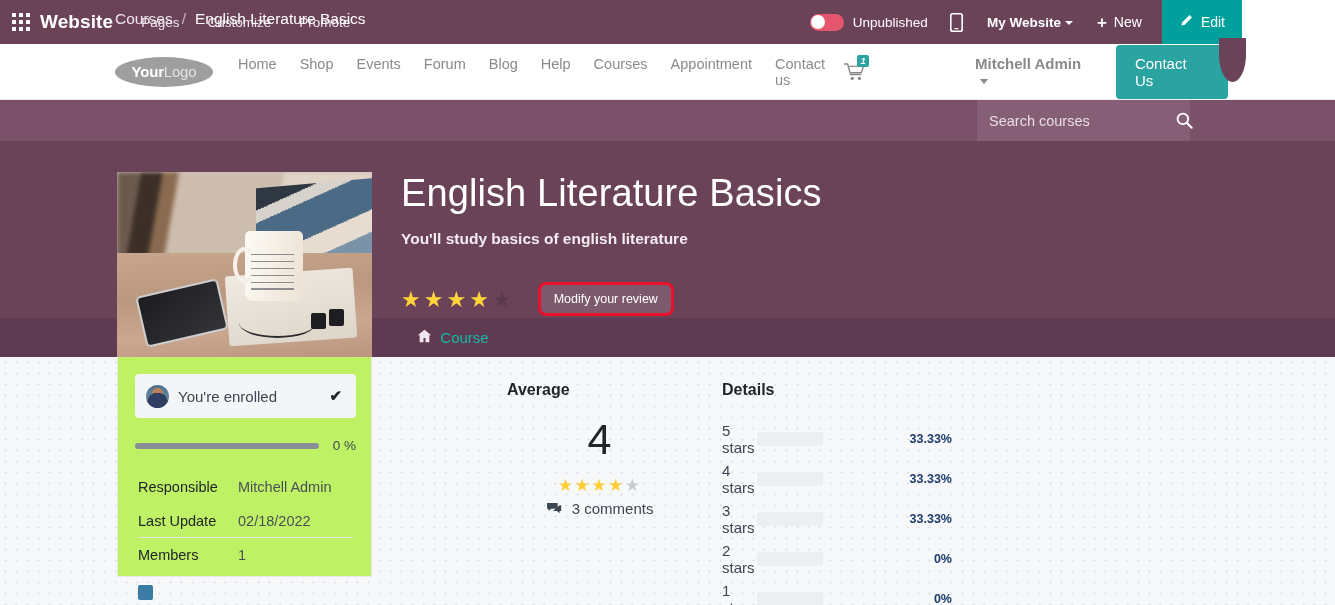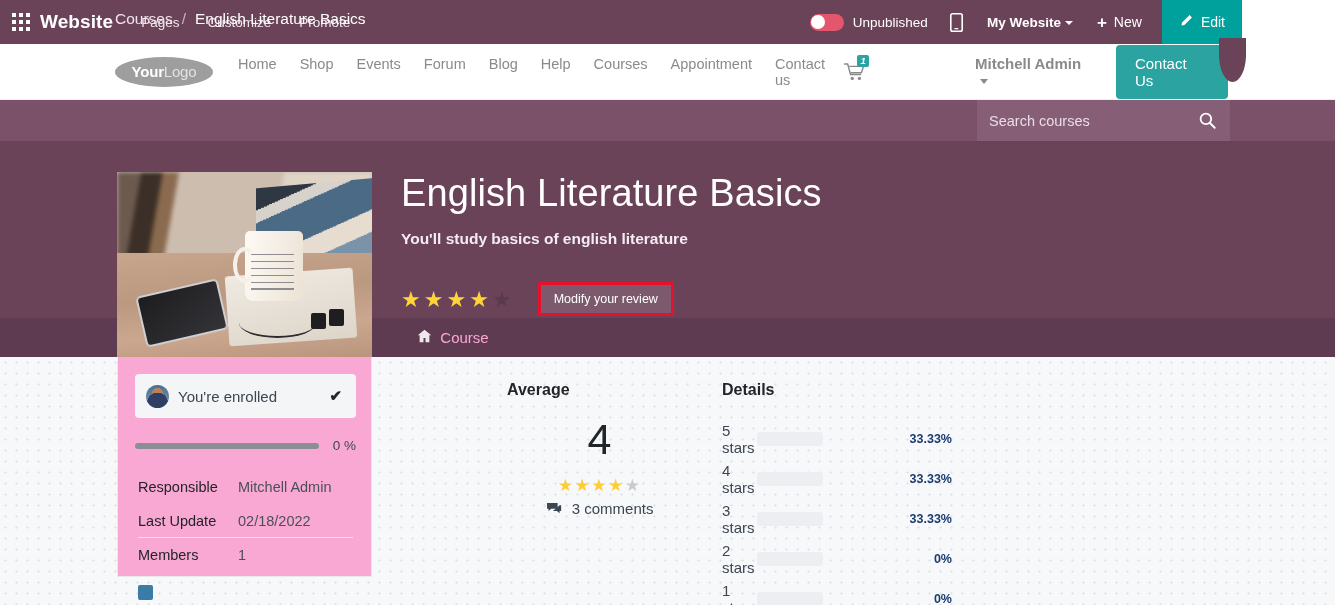--- a/index.html
+++ b/index.html
@@ -100,21 +100,21 @@
     background: #7b5069;
   }
   .bc {
     position: absolute; left: 115px; top: 10px;
     font-size: 15.5px; color: #fff;
   }
   .bc .crumb-link { color: #efe4ec; cursor: pointer; text-decoration: none; }
   .bc .sep { color: #cbb3c2; margin: 0 9px; }
   .bc .crumb-cur { color: #fff; }
   .searchbox {
-    position: absolute; left: 977px; top: 100px; width: 253px; height: 41px;
+    position: absolute; left: 977px; top: 100px; width: 213px; height: 41px;
     background: rgba(255,255,255,.09); display: flex; align-items: center;
   }
   .searchbox input {
     background: transparent; border: 0; outline: 0; color: #fff;
     font-size: 14.5px; font-family: "Liberation Sans", sans-serif;
     margin-left: 12px; width: 190px;
   }
   .searchbox input::placeholder { color: #e9dde6; opacity: 1; }
   .search-icon { margin-left: auto; margin-right: 14px; cursor: pointer; display:flex; }
 
@@ -162,46 +162,46 @@
   .hero-sub {
     position: absolute; left: 401px; top: 230px;
     font-size: 15.5px; color: #f3ecf1; font-weight: 700;
   }
   .hero-rating { position: absolute; left: 401px; top: 283px; display: flex; align-items: center; }
   .stars-big { display: flex; gap: 3px; font-size: 22px; line-height: 1; }
   .st-on  { color: #ffd43b; }
   .st-off { color: #5c3a4d; }
   .modify-btn {
     margin-left: 26px; background: rgba(255,255,255,.12); color: #fff;
-    font-size: 12.5px; padding: 7px 13px; border-radius: 1px; cursor: pointer;
+    font-size: 12.5px; padding: 7px 13px; border-radius: 8px; cursor: pointer;
     border: 3px solid #e8112d; position: relative; top: -1px;
   }
 
   
   .tabbar {
     position: absolute; top: 318px; left: 0; width: 1335px; height: 39px;
     background: #5f3b51;
   }
   .tab {
     position: absolute; top: 0; height: 39px; display: flex; align-items: center;
     justify-content: center; font-size: 15px; cursor: pointer;
   }
-  .tab-course { left: 392px; width: 122px; color: #f9a8d4; gap: 8px; }
+  .tab-course { left: 392px; width: 122px; color: #14b8a6; gap: 8px; }
   .tab-reviews { left: 506px; width: 115px; background: #fff; color: #3a3a3a; }
 
   
   .body-area {
     position: absolute; top: 357px; left: 0; width: 1335px; height: 248px;
     background-color: #f7f8f9;
     background-image: radial-gradient(#e3e7ed 1px, transparent 1.1px);
     background-size: 11px 11px;
   }
   .sidebar-card {
     position: absolute; left: 117px; top: 357px; width: 255px; height: 220px;
-    background: #f9a8d4; border: 1px solid #e9e9e9; border-top: 0; z-index: 5;
+    background: #bef264; border: 1px solid #e9e9e9; border-top: 0; z-index: 5;
   }
   .enrolled {
     position: absolute; left: 17px; top: 17px; width: 221px; height: 44px;
     background: #f4f5f7; border-radius: 4px; display: flex; align-items: center;
   }
   .avatar {
     width: 23px; height: 23px; border-radius: 50%; margin-left: 11px; margin-right: 9px;
     background:
       radial-gradient(circle at 50% 78%, #2f3f63 0 48%, transparent 49%),
       radial-gradient(circle at 50% 37%, #b9805a 0 30%, transparent 31%),

